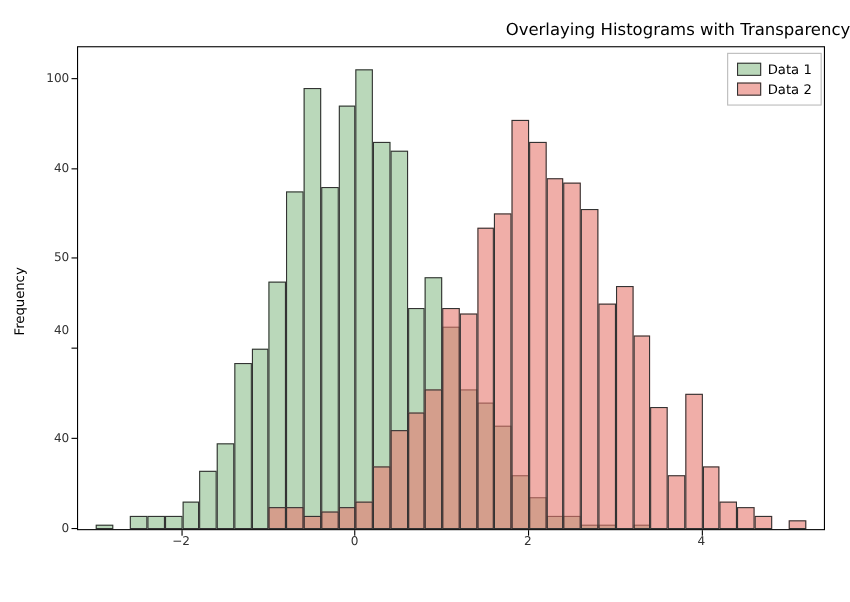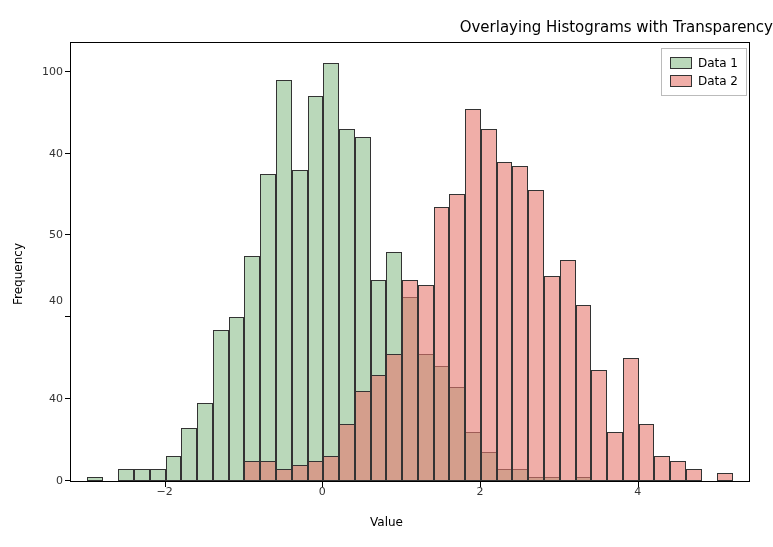--- a/index.html
+++ b/index.html
@@ -121,21 +121,20 @@
   }
   .swatch.d1 { background: rgba(140,190,140,0.6); }
   .swatch.d2 { background: rgba(230,120,110,0.6); }
 </style>
 </head>
 <body>
 
 <div class="figure">
   <div class="title">Overlaying Histograms with Transparency</div>
   <div class="ylabel">Frequency</div>
-  <div class="xlabel">Value</div>
 
   <div class="plot-area">
     <div class="bars" id="bars-d1">
         <div class="bar d1" style="left: 15.7674px; width: 15.7674px; height: 4.09346px;"></div>
         <div class="bar d1" style="left: 47.3023px; width: 15.7674px; height: 12.2804px;"></div>
         <div class="bar d1" style="left: 63.0698px; width: 15.7674px; height: 12.2804px;"></div>
         <div class="bar d1" style="left: 78.8372px; width: 15.7674px; height: 12.2804px;"></div>
         <div class="bar d1" style="left: 94.6047px; width: 15.7674px; height: 24.5607px;"></div>
         <div class="bar d1" style="left: 110.372px; width: 15.7674px; height: 53.215px;"></div>
         <div class="bar d1" style="left: 126.14px; width: 15.7674px; height: 77.7757px;"></div>

